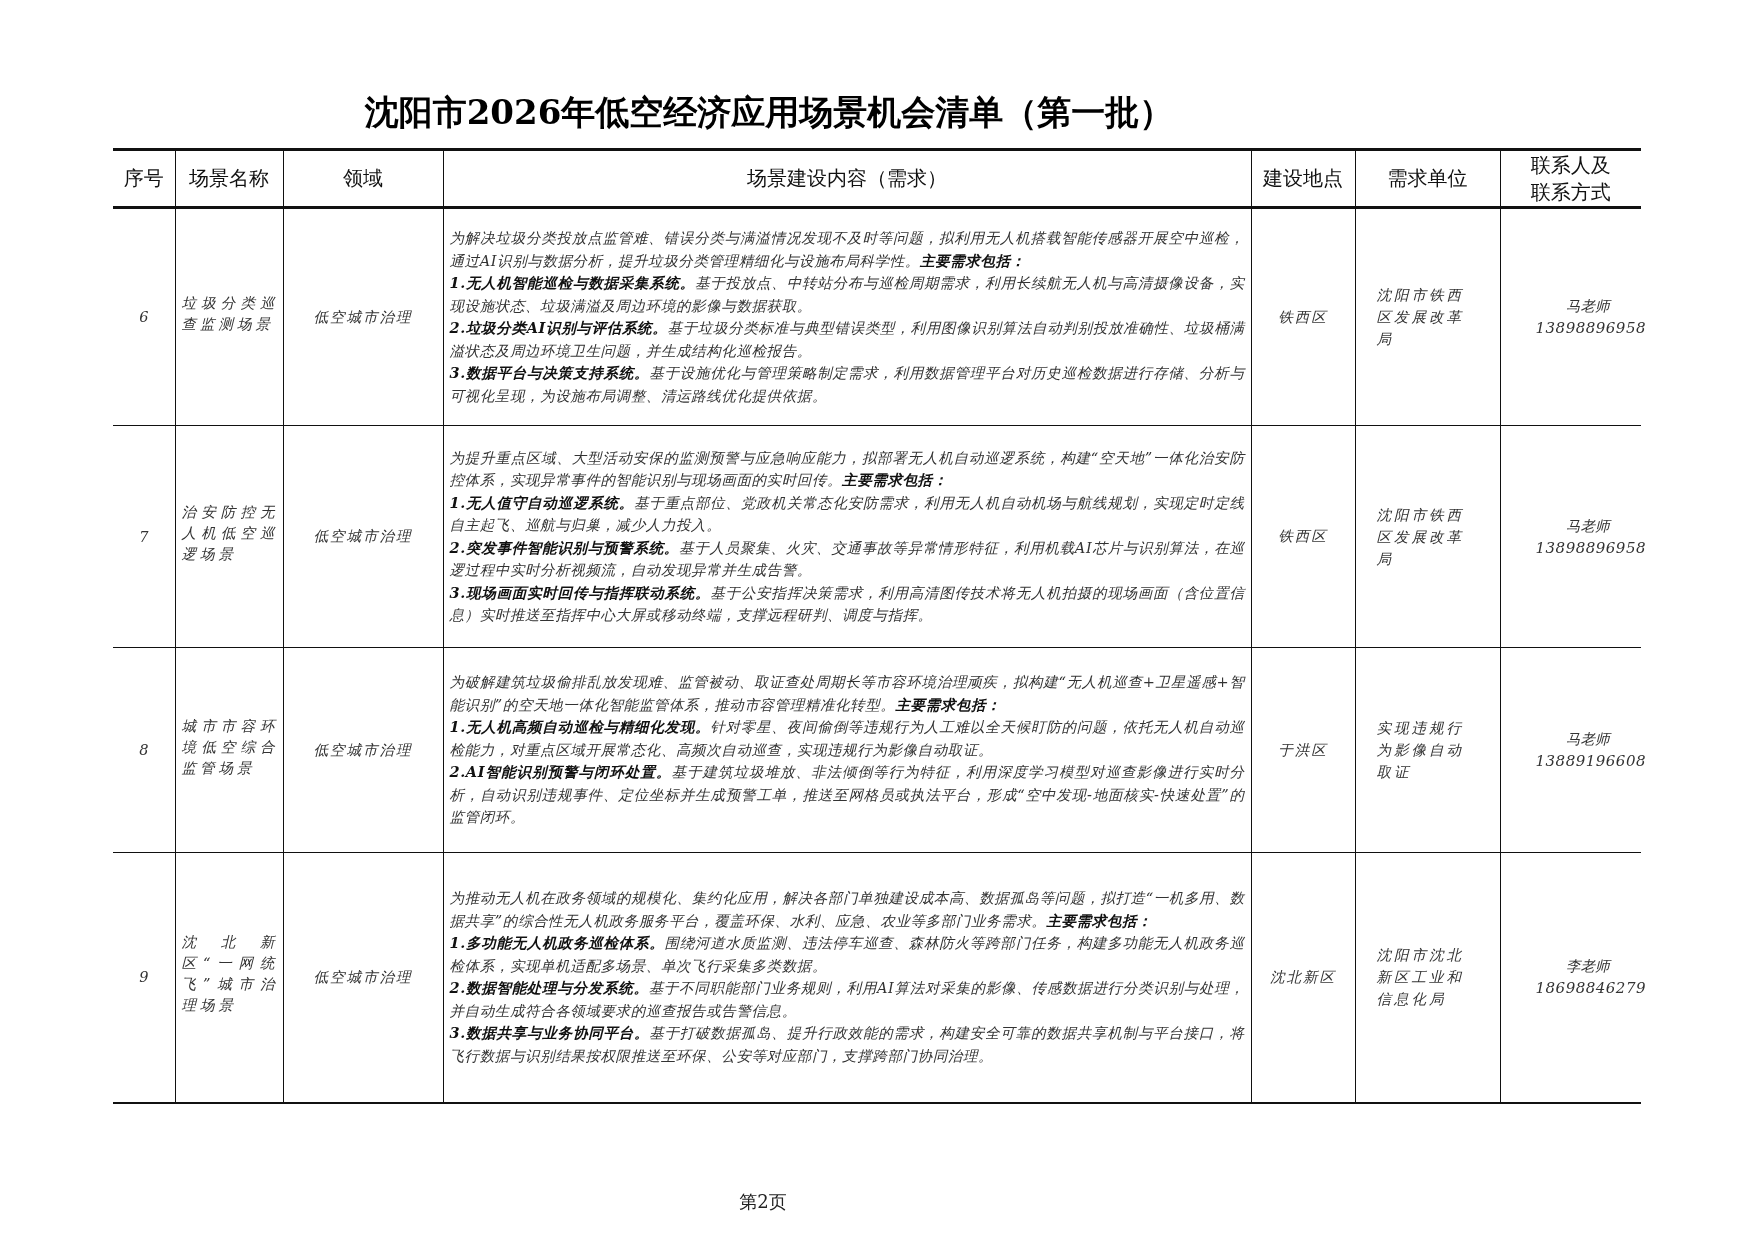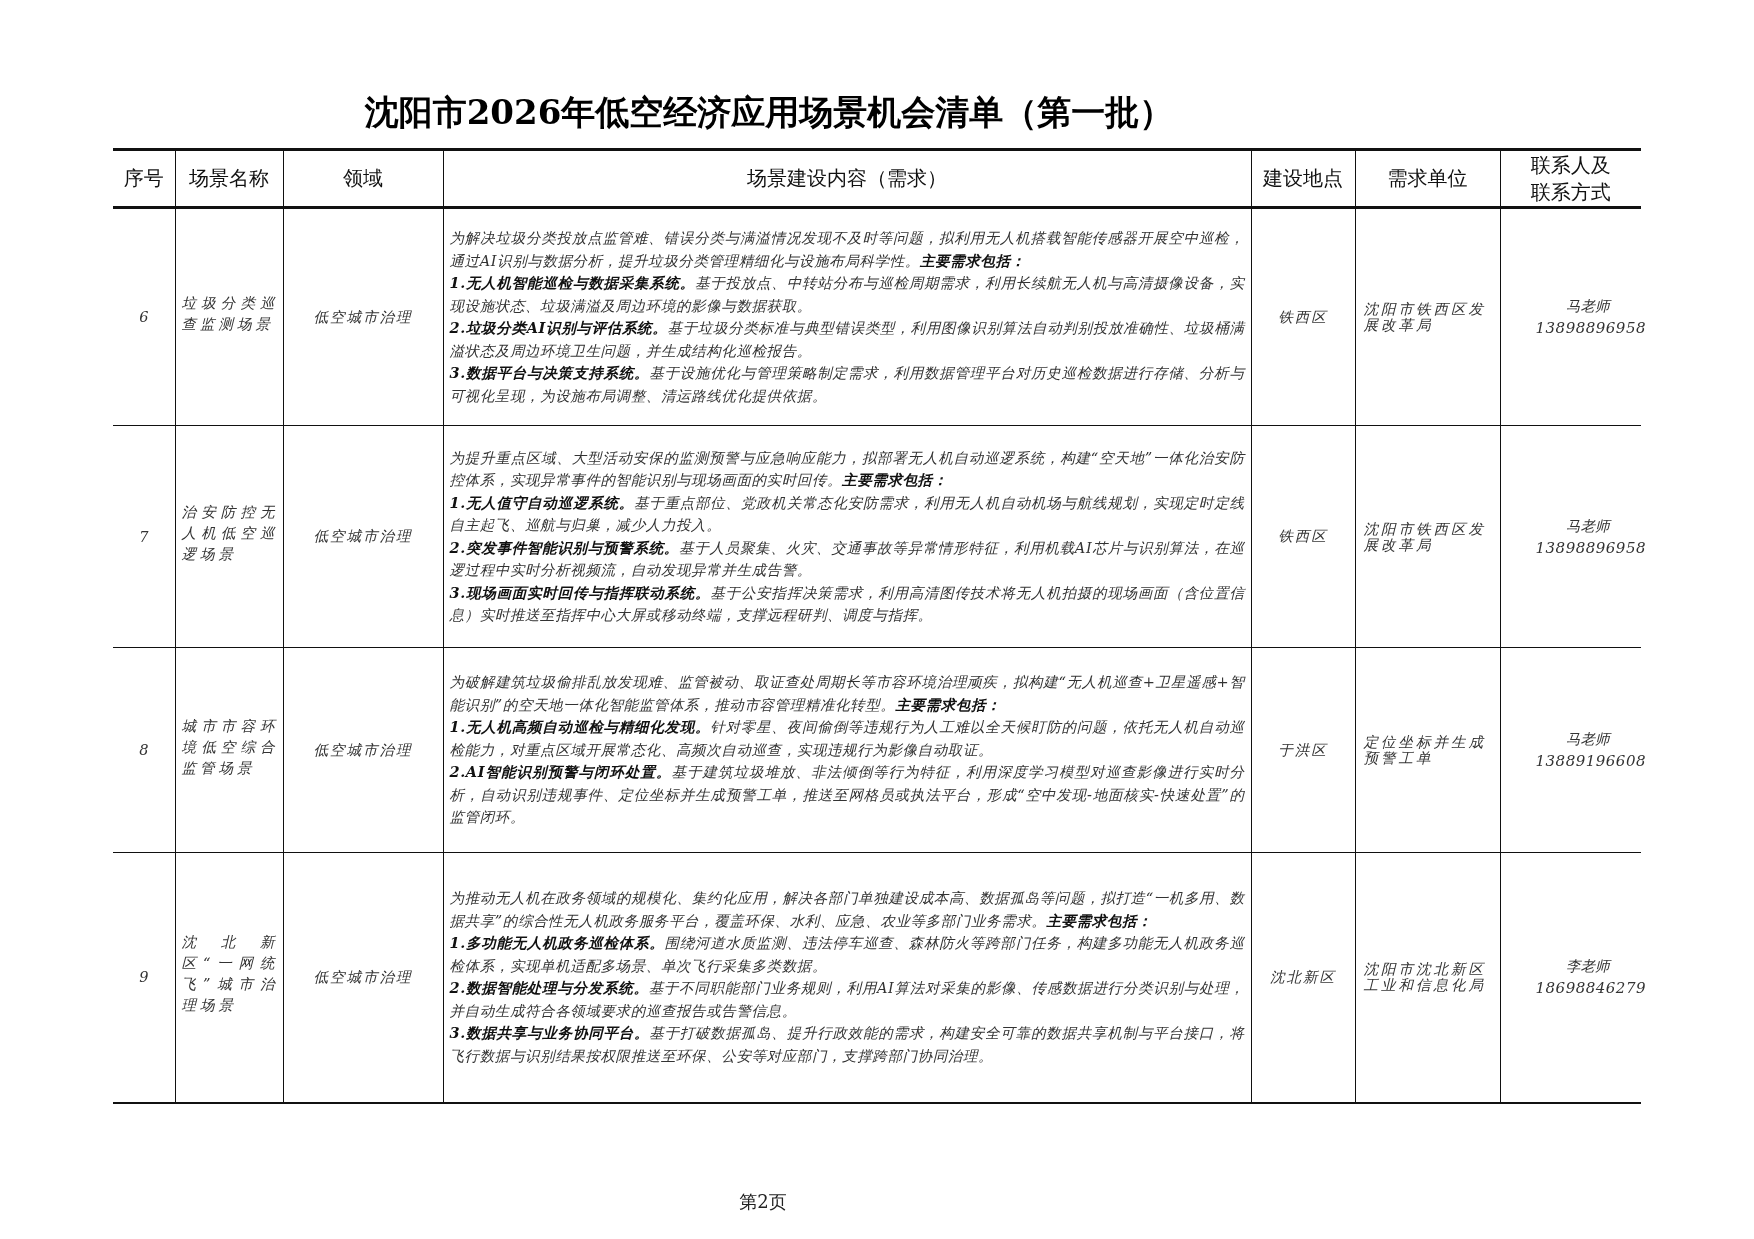--- a/index.html
+++ b/index.html
@@ -17,21 +17,21 @@
   table.list td { vertical-align: middle; font-size: 14.5px; color: #333; font-style: italic; }
   table.list tr > *:first-child { border-left: none; }
   table.list tr > *:last-child { border-right: none; }
   td.seq { text-align: center; font-size: 15px; color: #222; }
   td.name { text-align: justify; padding: 0 4px 6px 6px; letter-spacing: 4px; line-height: 21px; color: #444; margin-left: 44px; }
   td.field { text-align: center; letter-spacing: 2px; color: #444; }
   td.content { padding: 6px 6px; font-size: 14.5px; line-height: 22.5px; color: #444; text-align: justify; letter-spacing: 0.6px; }
   td.content b { color: #111; font-weight: bold; }
   td.content .para { display: block; }
   td.loc { text-align: center; letter-spacing: 2px; color: #444; }
-  td.unit { padding: 0 8px; line-height: 16px; letter-spacing: 3px; color: #444; }
+  td.unit { padding: 0 21px; line-height: 22px; letter-spacing: 3px; color: #444; }
   td.contact { text-align: center; line-height: 22px; color: #333; padding-left: 35px; }
   td.contact .phone { letter-spacing: 0.5px; font-size: 15px; }
   .footer { position: absolute; top: 1190px; left: 0; width: 1526px; text-align: center; font-size: 18px; color: #222; }
 </style>
 </head>
 <body>
 
 <div class="title">沈阳市2026年低空经济应用场景机会清单（第一批）</div>
 
 <table class="list">
@@ -99,21 +99,21 @@
     <tr style="height:205px">
       <td class="seq">8</td>
       <td class="name">城市市容环境低空综合监管场景</td>
       <td class="field">低空城市治理</td>
       <td class="content">
         <span class="para"><span>为破解建筑垃圾偷排乱放发现难、监管被动、取证查处周期长等市容环境治理顽疾，拟构建“无人机巡查+卫星遥感+智能识别”的空天地一体化智能监管体系，推动市容管理精准化转型。</span><b>主要需求包括：</b></span>
         <span class="para"><b>1.无人机高频自动巡检与精细化发现。</b><span>针对零星、夜间偷倒等违规行为人工难以全天候盯防的问题，依托无人机自动巡检能力，对重点区域开展常态化、高频次自动巡查，实现违规行为影像自动取证。</span></span>
         <span class="para"><b>2.AI智能识别预警与闭环处置。</b><span>基于建筑垃圾堆放、非法倾倒等行为特征，利用深度学习模型对巡查影像进行实时分析，自动识别违规事件、定位坐标并生成预警工单，推送至网格员或执法平台，形成“空中发现-地面核实-快速处置”的监管闭环。</span></span>
       </td>
       <td class="loc">于洪区</td>
-      <td class="unit">定位坐标并生成预警工单</td>
+      <td class="unit">实现违规行为影像自动取证</td>
       <td class="contact">
         <div>马老师</div>
         <div class="phone">13889196608</div>
       </td>
     </tr>
 
     <tr style="height:250px">
       <td class="seq">9</td>
       <td class="name">沈北新区“一网统飞”城市治理场景</td>
       <td class="field">低空城市治理</td>

